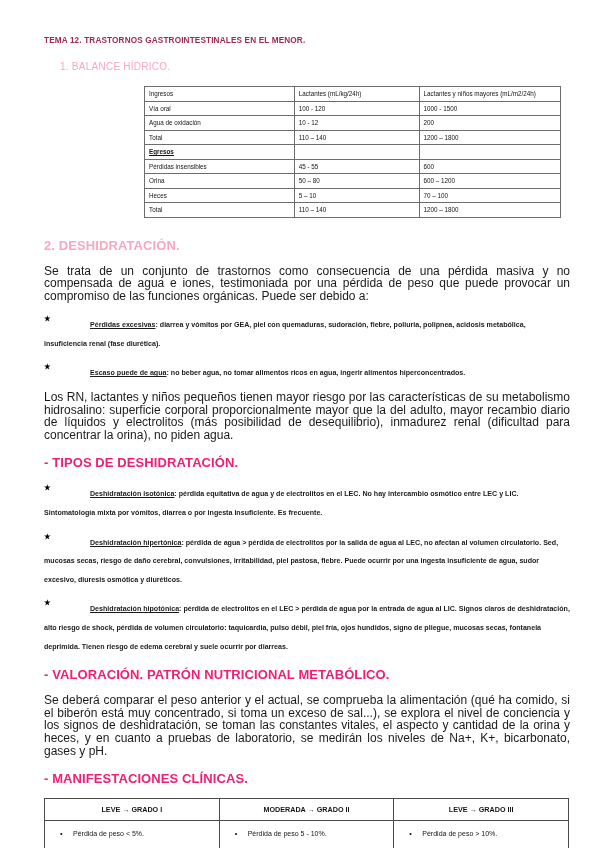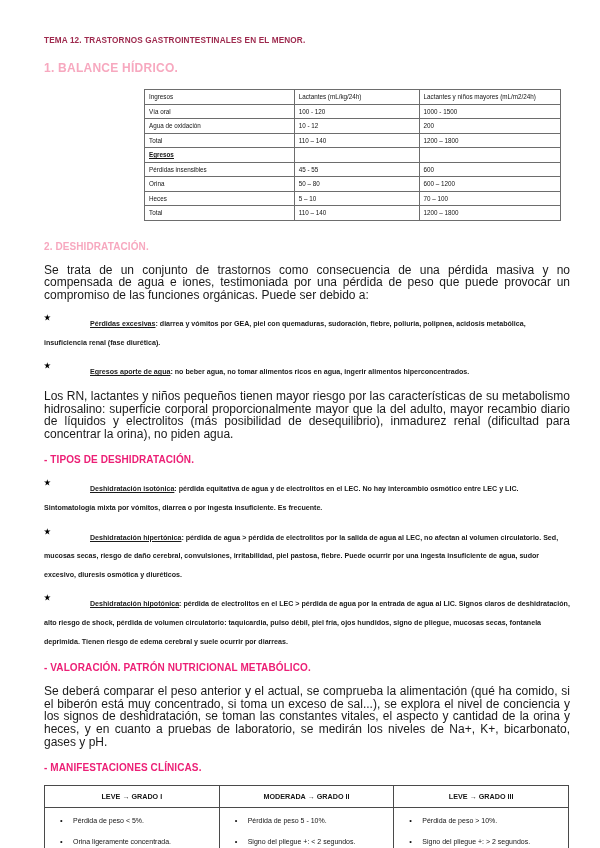--- a/index.html
+++ b/index.html
@@ -24,28 +24,28 @@
 
   
   .doc-title {
     font-size: 8.2px;
     font-weight: bold;
     color: #9e2a4e;
     letter-spacing: 0.15px;
     margin: 0 0 16px 0;
   }
   .h-pink {
-    font-size: 12px;
-    font-weight: bold;
+    font-size: 10px;
+    font-weight: normal;
     color: #f7a8bf;
     letter-spacing: 0.25px;
-    margin: 0 0 14px 0;
+    margin: 0 0 14px 16px;
   }
   .h-magenta {
-    font-size: 10px;
+    font-size: 13px;
     font-weight: bold;
     color: #ec2076;
     letter-spacing: 0.1px;
     margin: 14px 0 12px 0;
   }
 
   
   p.body {
     font-size: 12px;
     line-height: 12.6px;
@@ -213,21 +213,21 @@
 
   <div class="h-magenta" style="color:#f7a8bf; margin-top:20px;">2. DESHIDRATACIÓN.</div>
 
   <p class="body">Se trata de un conjunto de trastornos como consecuencia de una pérdida masiva y no compensada de agua e iones, testimoniada por una pérdida de peso que puede provocar un compromiso de las funciones orgánicas. Puede ser debido a:</p>
 
   <div class="bullet-row hang">
     <span class="star">★</span><span class="bullet-text"><u class="term">Pérdidas excesivas</u><span>: diarrea y vómitos por GEA, piel con quemaduras, sudoración, fiebre, poliuria, polipnea, acidosis metabólica, insuficiencia renal (fase diurética).</span></span>
   </div>
 
   <div class="bullet-row hang">
-    <span class="star">★</span><span class="bullet-text"><u class="term">Egresos aporte de agua</u><span>: no beber agua, no tomar alimentos ricos en agua, ingerir alimentos hiperconcentrados.</span></span>
+    <span class="star">★</span><span class="bullet-text"><u class="term">Escaso puede de agua</u><span>: no beber agua, no tomar alimentos ricos en agua, ingerir alimentos hiperconcentrados.</span></span>
   </div>
 
   <p class="body">Los RN, lactantes y niños pequeños tienen mayor riesgo por las características de su metabolismo hidrosalino: superficie corporal proporcionalmente mayor que la del adulto, mayor recambio diario de líquidos y electrolitos (más posibilidad de desequilibrio), inmadurez renal (dificultad para concentrar la orina), no piden agua.</p>
 
   <div class="h-magenta">- TIPOS DE DESHIDRATACIÓN.</div>
 
   <div class="bullet-row hang">
     <span class="star">★</span><span class="bullet-text"><u class="term">Deshidratación isotónica</u><span>: pérdida equitativa de agua y de electrolitos en el LEC. No hay intercambio osmótico entre LEC y LIC. Sintomatología mixta por vómitos, diarrea o por ingesta insuficiente. Es frecuente.</span></span>
   </div>
 

